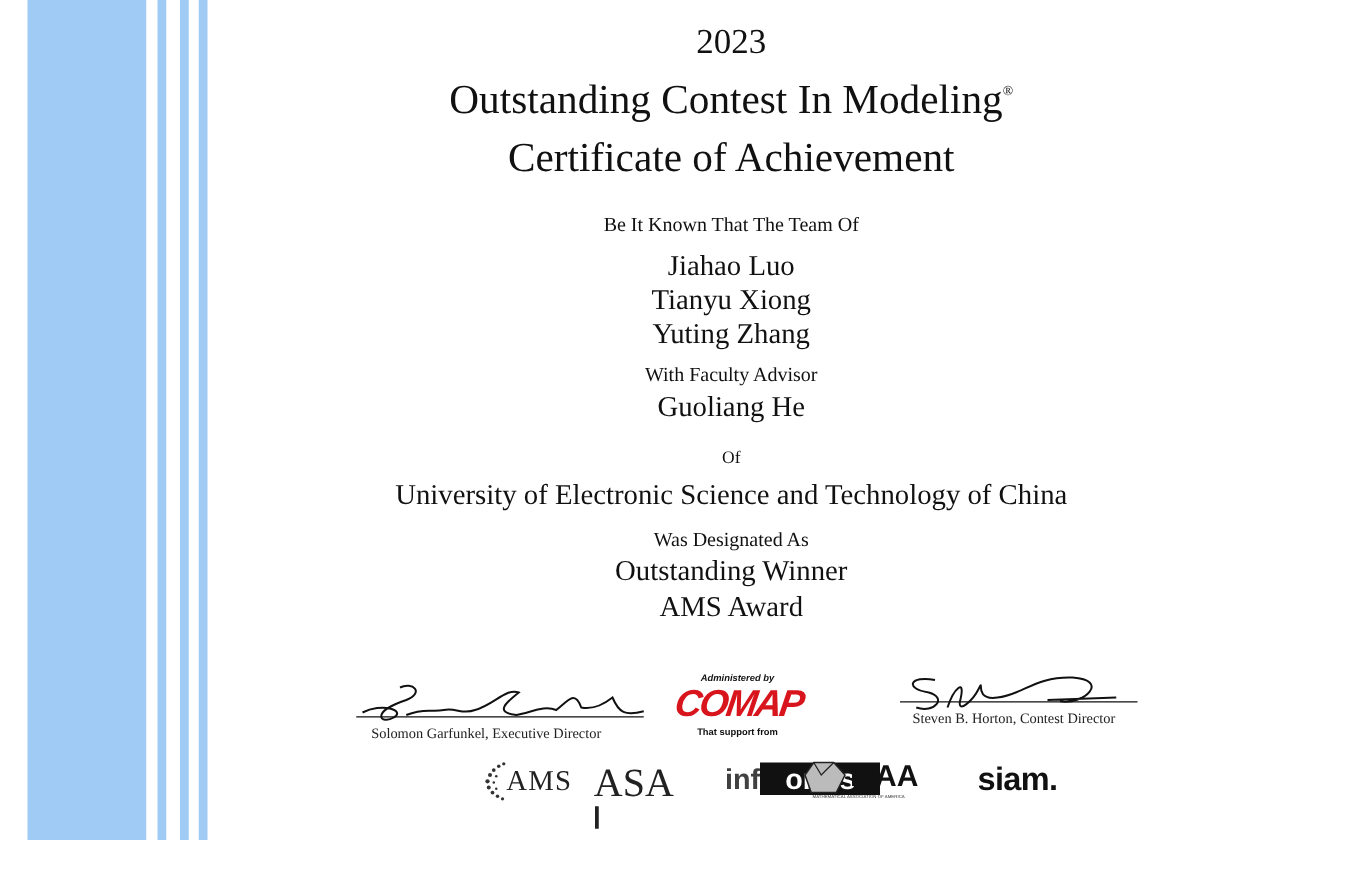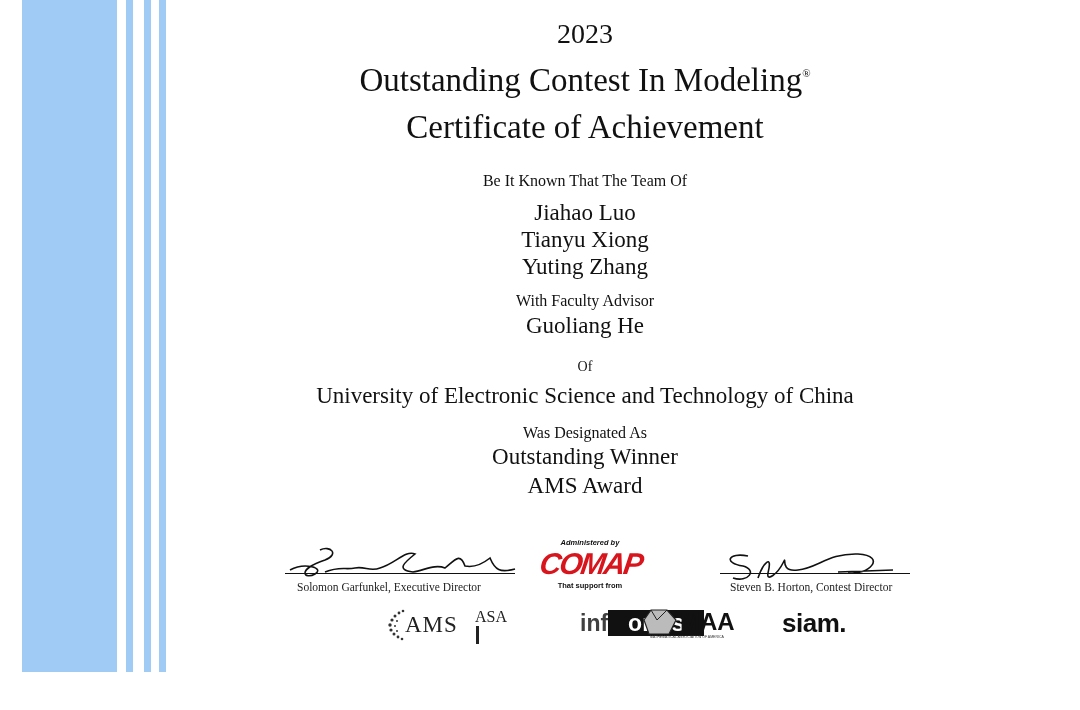--- a/index.html
+++ b/index.html
@@ -72,21 +72,21 @@
   <div class="line" style="left:0;top:33px;width:230px;"></div>
   <div class="cap" style="left:12px;top:41px;">Solomon Garfunkel, Executive Director</div>
 </div>
 
 <div class="comap">
   <div class="adm">Administered by</div>
   <div class="logo">COMAP</div>
   <div class="sup">That support from</div>
 </div>
 
-<div class="sig" style="left:718px;top:548px;width:200px;height:50px;font-family:Liberation Serif, serif;">
+<div class="sig" style="left:718px;top:536px;width:200px;height:50px;font-family:Liberation Serif, serif;">
   <svg width="200" height="40" viewBox="0 0 200 40" style="left:0;top:0;">
     <path d="M30 8 C10 4,5 15,25 18 C40 22,30 35,15 30 M40 30 C45 15,55 5,50 25 C48 35,60 25,65 15 C70 5,60 25,80 22 C100 20,110 5,140 6 C170 8,150 28,130 25 M120 24 L175 22" fill="none" stroke="#111" stroke-width="1.6"></path>
   </svg>
   <div class="line" style="left:2px;top:25px;width:190px;"></div>
   <div class="cap" style="left:12px;top:33px;">Steven B. Horton, Contest Director</div>
 </div>
 
 <div class="logos">
   <div class="logo-item" style="left:0;top:2px;">
     <svg width="20" height="34" viewBox="0 0 20 34" style="position:absolute;left:0;top:0;">
@@ -101,21 +101,21 @@
           <circle cx="13" cy="29" r="1.4"></circle>
           <circle cx="17" cy="31" r="1.3"></circle>
         <circle cx="12" cy="13" r="1"></circle>
           <circle cx="10" cy="18" r="1"></circle>
           <circle cx="12" cy="23" r="1"></circle>
       </g>
     </svg>
     <span style="position:absolute;left:20px;top:4px;font-family:'Liberation Serif',serif;font-size:23px;letter-spacing:1px;color:#222;">AMS</span>
   </div>
   <div class="logo-item" style="left:90px;top:2px;">
-    <span style="font-family:'Liberation Serif',serif;font-size:16px;color:#222;">ASA</span>
+    <span style="font-family:'Liberation Serif',serif;font-size:32px;color:#222;">ASA</span>
     <span style="display:inline-block;width:3px;height:18px;background:#222;margin-left:1px;vertical-align:-2px;"></span>
   </div>
   <div class="logo-item" style="left:163px;top:4px;font-weight:bold;font-size:23px;">
     <span style="color:#404040;margin-left:32px;">inf</span><span style="background:#111;color:#fff;padding:0 20px;">orms</span>
   </div>
   <div class="logo-item" style="left:258px;top:2px;">
     <svg width="34" height="28" viewBox="0 0 34 28" style="position:absolute;left:0;top:0;">
       <polygon points="8,2 24,2 33,12 26,26 6,26 1,12" fill="#bbb" stroke="#222" stroke-width="1.2"></polygon>
       <polyline points="8,2 14,12 24,2 M14,12 1,12 M14,12 6,26 M14,12 26,14 33,12 M26,14 26,26" fill="none" stroke="#222" stroke-width="1"></polyline>
     </svg>

